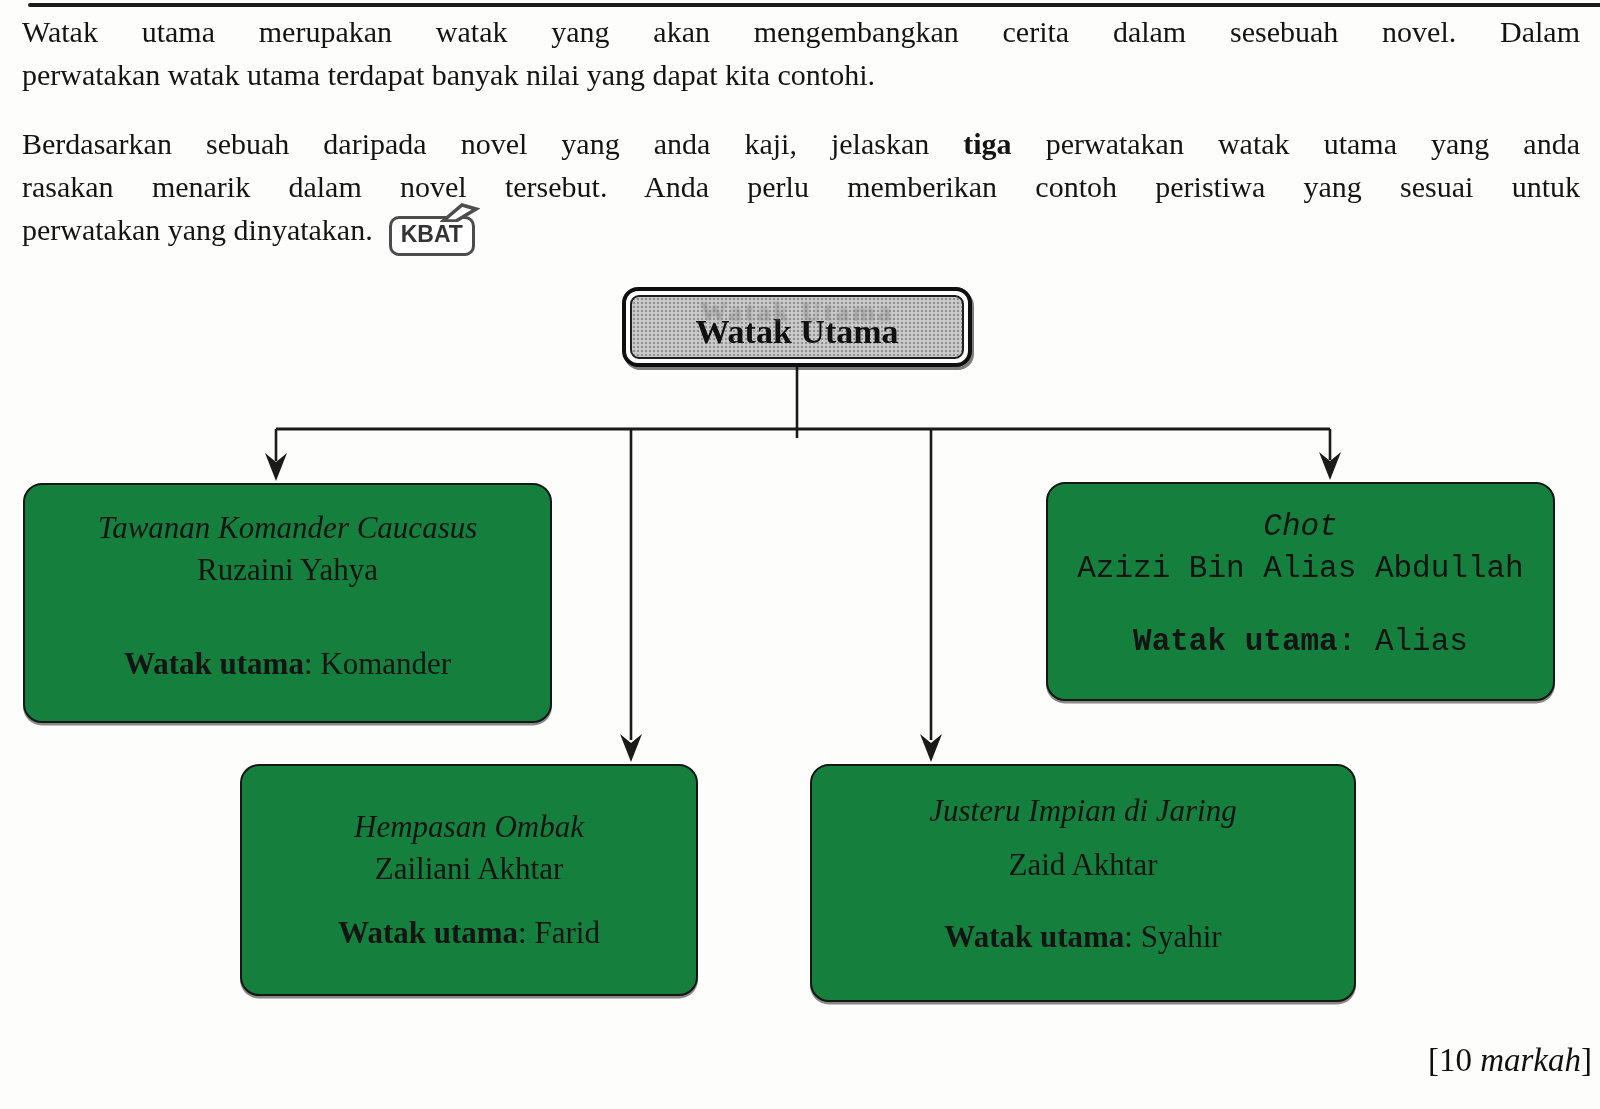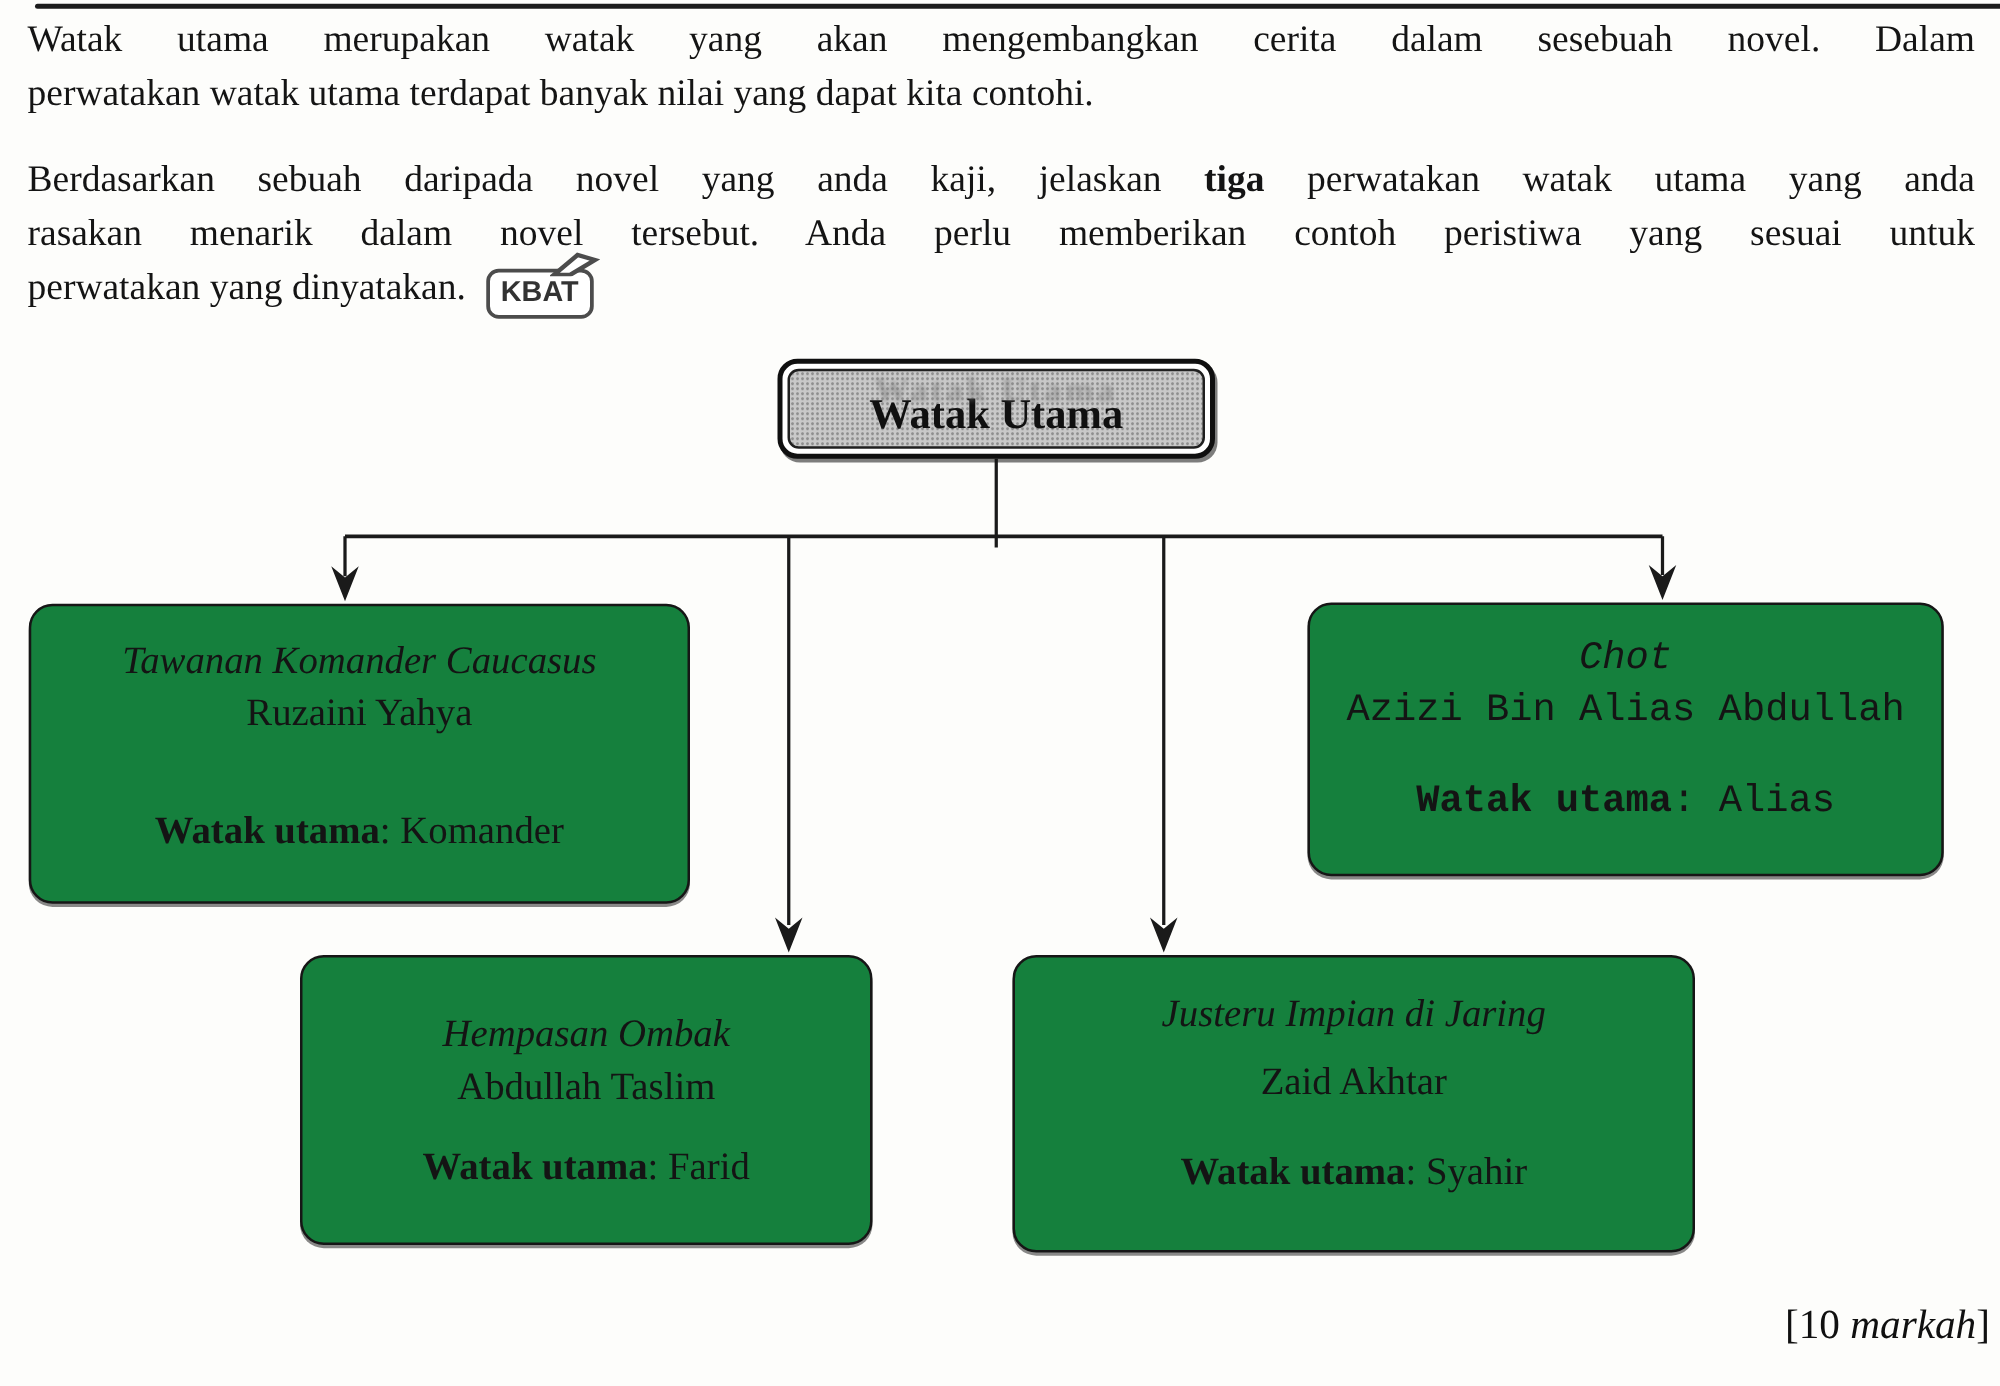--- a/index.html
+++ b/index.html
@@ -113,21 +113,21 @@
 </div>
 
 <div class="node node-tr">
   <div class="novel-title">Chot</div>
   <div>Azizi Bin Alias Abdullah</div>
   <div class="watak-line"><span class="lab">Watak utama</span><span>: Alias</span></div>
 </div>
 
 <div class="node node-bl">
   <div class="novel-title">Hempasan Ombak</div>
-  <div>Abdullah Taslim</div>
+  <div>Zailiani Akhtar</div>
   <div class="watak-line"><span class="lab">Watak utama</span><span>: Farid</span></div>
 </div>
 
 <div class="node node-br">
   <div class="novel-title">Justeru Impian di Jaring</div>
   <div>Zaid Akhtar</div>
   <div class="watak-line"><span class="lab">Watak utama</span><span>: Syahir</span></div>
 </div>
 
 <div class="marks"><span>[10 </span><span class="ital">markah</span><span>]</span></div>

